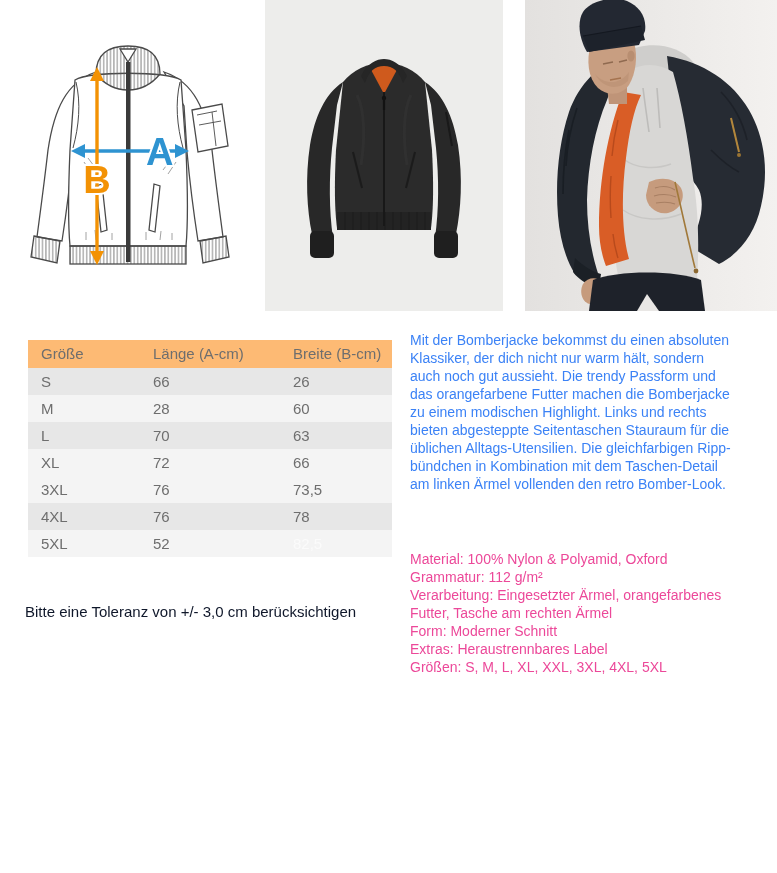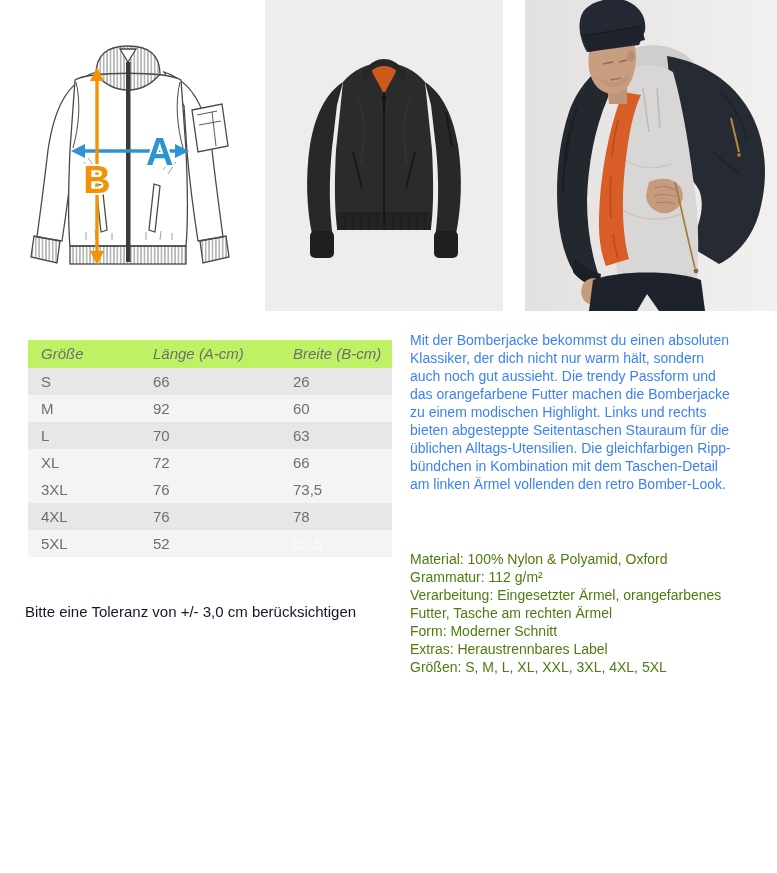--- a/index.html
+++ b/index.html
@@ -17,31 +17,31 @@
   
   .size-table-wrap{position:absolute;left:28px;top:340px;width:364px;}
   table.size-table{border-collapse:collapse;table-layout:fixed;width:364px;
     font-size:15px;color:#6e6e6e;}
   table.size-table col.c1{width:112px;}
   table.size-table col.c2{width:140px;}
   table.size-table col.c3{width:112px;}
   table.size-table th,table.size-table td{
     font-weight:400;text-align:left;padding:0 0 0 13px;height:27px;line-height:27px;
     white-space:nowrap;overflow:hidden;}
-  table.size-table thead th{background:#bef264;height:28px;line-height:28px;font-style:italic;}
+  table.size-table thead th{background:#fdba74;height:28px;line-height:28px;}
   table.size-table tr.row-dark td{background:#e7e7e7;}
   table.size-table tr.row-light td{background:#f4f4f4;}
   td.ghost-value{color:#fbfbfb;}
 
   .tolerance{position:absolute;left:25px;top:603px;font-size:15px;color:#0f172a;}
 
   .desc-col{position:absolute;left:410px;top:331px;width:360px;color:#3b82f6;}
   .desc-text{font-size:14px;line-height:18px;white-space:pre-line;}
   .details-text{position:absolute;left:410px;top:550px;width:360px;
-    font-size:14px;line-height:18px;color:#4d7c0f;white-space:pre-line;}
+    font-size:14px;line-height:18px;color:#ec4899;white-space:pre-line;}
 </style>
 </head>
 <body>
 
 <div class="tile" id="tile-diagram">
   <svg viewBox="0 0 260 311">
     <defs>
       <pattern id="ribv" width="3.4" height="6" patternUnits="userSpaceOnUse">
         <path d="M1.7,0 V6" stroke="#5a5a5a" stroke-width="0.8"></path>
       </pattern>
@@ -203,21 +203,21 @@
       </tr>
     </thead>
     <tbody>
       <tr class="row-dark">
         <td>S</td>
         <td>66</td>
         <td>26</td>
       </tr>
       <tr class="row-light">
         <td>M</td>
-        <td>92</td>
+        <td>28</td>
         <td>60</td>
       </tr>
       <tr class="row-dark">
         <td>L</td>
         <td>70</td>
         <td>63</td>
       </tr>
       <tr class="row-light">
         <td>XL</td>
         <td>72</td>

